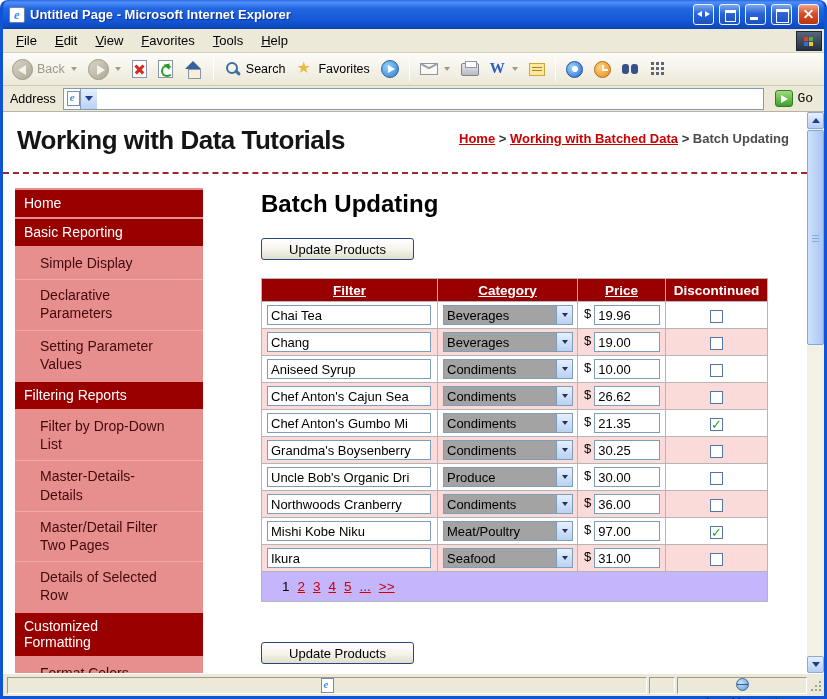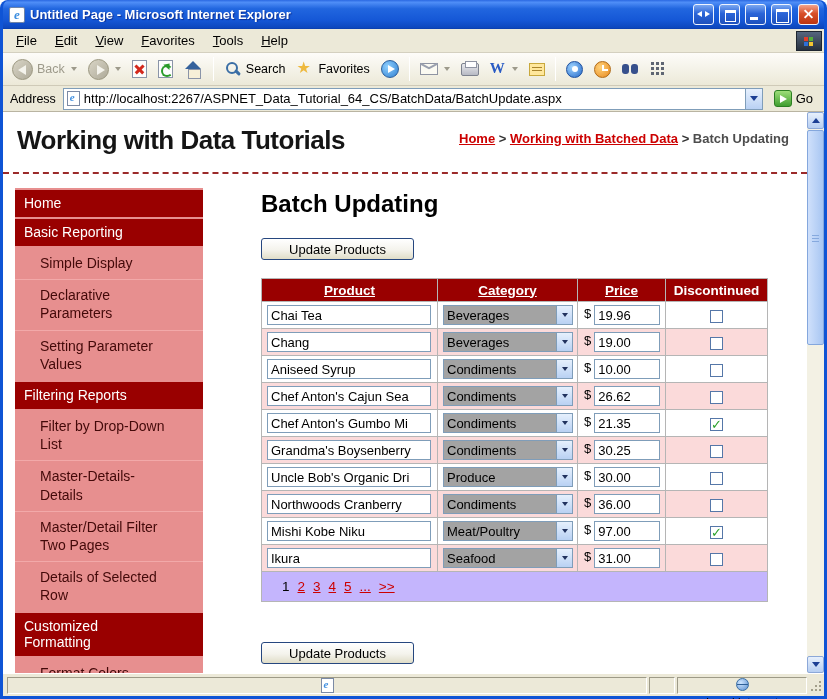--- a/index.html
+++ b/index.html
@@ -113,21 +113,21 @@
     border-bottom:1px solid #b9b4a2; }
   .addr-label { font-size:12.5px; color:#000; margin:0 7px 0 3px; }
   .addr-field { flex:1; height:22px; background:#fff; border:1px solid #7f9db9; display:flex; align-items:center; padding-left:3px; }
   .page-ico { width:13px; height:15px; background:#fff; border:1px solid #7b8aa5; position:relative; flex:0 0 auto; }
   .page-ico::before { content:"e"; position:absolute; left:2px; top:-1px; font:italic bold 11px "Liberation Serif", serif; color:#3f8fe0; }
   .addr-input { flex:1; border:none; outline:none; font-size:13px; padding:0 4px; font-family:"Liberation Sans", sans-serif; color:#000; }
   .addr-drop { width:17px; height:20px; background:linear-gradient(#e6f0fd,#b9d1f3); border-left:1px solid #7f9db9;
     display:flex; align-items:center; justify-content:center; }
   .tri-down { width:0; height:0; border-left:4px solid transparent; border-right:4px solid transparent; border-top:5px solid #1c3f94; }
   .tri-up { width:0; height:0; border-left:4px solid transparent; border-right:4px solid transparent; border-bottom:5px solid #1c3f94; }
-  .go-btn { display:flex; align-items:center; gap:4px; margin-left:6px; padding:1px 5px; font-size:13px; }
+  .go-btn { display:flex; align-items:center; gap:4px; margin-left:6px; padding:1px 5px; font-size:13px;font-family:Liberation Mono, monospace; }
   .go-ico { width:18px; height:17px; border-radius:3px; background:linear-gradient(#9ede7a,#3f9e2f);
     border:1px solid #2c7f22; position:relative; }
   .go-ico::before { content:""; position:absolute; left:5px; top:4px; width:0; height:0;
     border-top:4px solid transparent; border-bottom:4px solid transparent; border-left:7px solid #fff; }
 
   
   .content { flex:1; position:relative; background:#fff; overflow:hidden; }
   .page { position:absolute; left:0; top:0; right:17px; bottom:0; overflow:hidden; background:#fff; }
 
   .page-header { display:flex; padding:13px 18px 0 14px; height:58px; }
@@ -295,21 +295,20 @@
         <span class="ico-grid">
           <i></i>
         </span>
       </div>
   </div>
 
   <div class="addressbar">
     <span class="addr-label">Address</span>
     <div class="addr-field">
       <span class="page-ico"></span>
-      <input class="addr-input" value="http://localhost:2267/ASPNET_Data_Tutorial_64_CS/BatchData/BatchUpdate.aspx" style="">
       <span class="addr-drop">
           <i class="tri-down"></i>
         </span>
     </div>
     <div class="go-btn">
       <span class="go-ico"></span>
       <span>Go</span>
     </div>
   </div>
 
@@ -333,21 +332,21 @@
           <div class="side-sub">Details of Selected Row</div>
           <div class="side-section">Customized Formatting</div>
           <div class="side-sub">Format Colors</div>
         </div>
       <div class="main">
         <h1 class="heading">Batch Updating</h1>
         <button class="xp-button">Update Products</button>
         <table class="grid">
           <thead>
               <tr>
-                <th><span class="th-link">Product</span></th>
+                <th><span class="th-link">Filter</span></th>
                 <th><span class="th-link">Category</span></th>
                 <th><span class="th-link">Price</span></th>
                 <th><span class="th-plain">Discontinued</span></th>
               </tr>
             </thead>
           <tbody>
               <tr class="">
      <td class="td-product"><input class="xp-input in-product" value="Chai Tea" style=""></td>
      <td class="td-category">
        <span class="xp-select">

